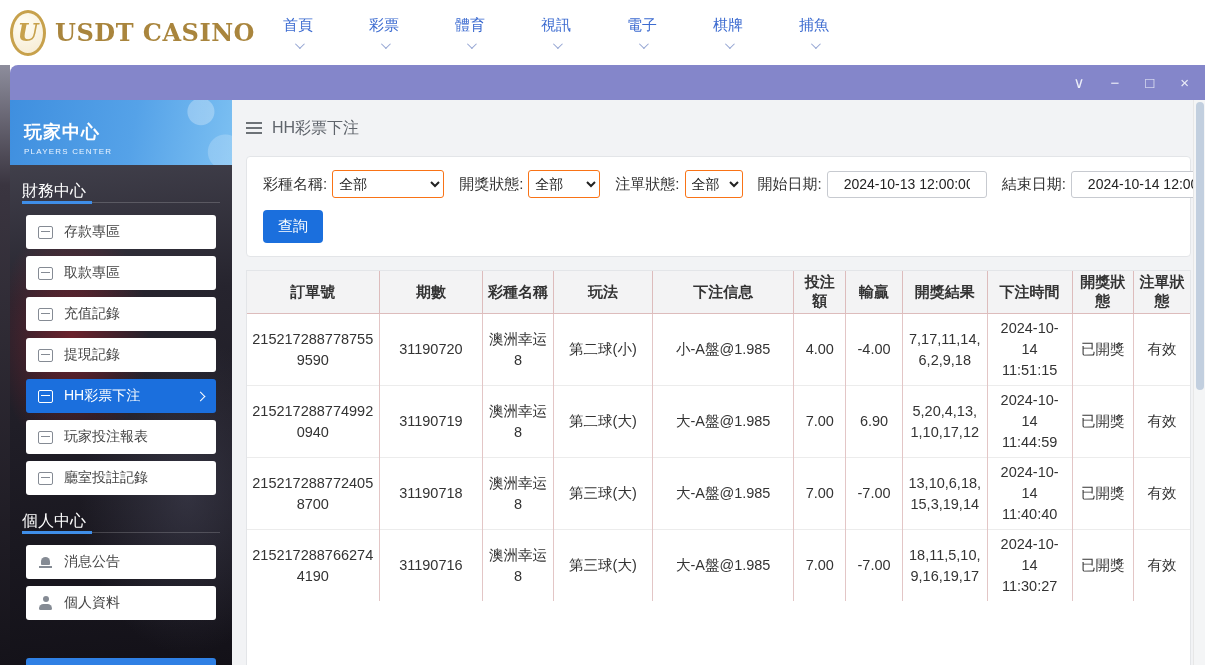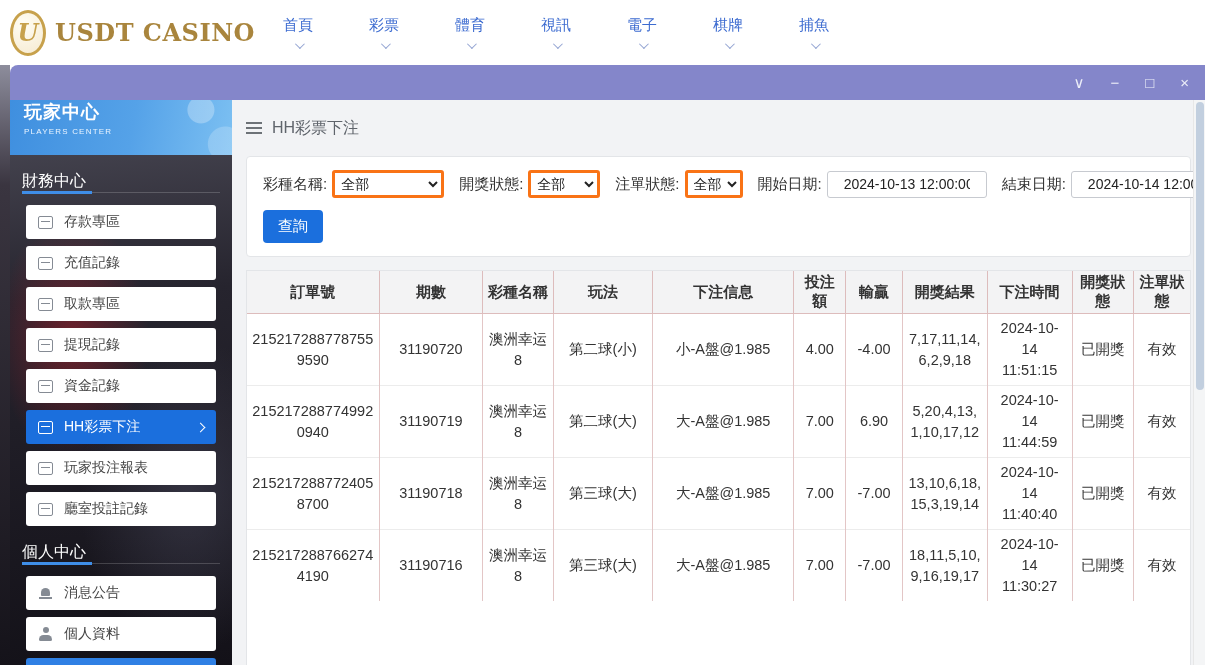--- a/index.html
+++ b/index.html
@@ -32,21 +32,21 @@
     justify-content:flex-end; padding-right:16px; }
   .win-ctrl { color:#eceef8; font-size:15px; margin-left:26px; cursor:pointer; line-height:1; }
   .window-body { height:565px; display:flex; background:#f2f3f5; position:relative; }
 
   
   .sidebar { width:222px; flex:none; position:relative; overflow:hidden;
     background:
       radial-gradient(ellipse 110px 170px at 28% 42%, rgba(178,32,44,0.50), transparent 70%),
       radial-gradient(ellipse 150px 220px at 80% 70%, rgba(70,70,88,0.55), transparent 72%),
       linear-gradient(175deg, #4d4c58 0%, #26242e 35%, #131118 100%); }
-  .sidebar-header { height:55px; padding:0 14px; position:relative; overflow:hidden;
+  .sidebar-header { height:65px; padding:20px 14px; position:relative; overflow:hidden;
     background-image:
       radial-gradient(circle at 86% 18%, rgba(255,255,255,0.28) 13px, transparent 14px),
       radial-gradient(circle at 97% 80%, rgba(255,255,255,0.20) 17px, transparent 18px),
       linear-gradient(100deg,#3f8fdf 0%, #55a2e8 55%, #7cc0f2 100%); }
   .sb-title { color:#fff; font-size:18px; font-weight:bold; letter-spacing:1px; }
   .sb-subtitle { color:#eaf4ff; font-size:8px; letter-spacing:1.2px; margin-top:3px; }
   .section-label { color:#fff; font-size:16px; margin:16px 12px 12px 12px; 
     position:relative; border-bottom:1px solid rgba(255,255,255,0.18); }
   .section-label::after { content:''; position:absolute; left:0; bottom:-2px; width:70px; height:3px; background:#3f8ee8; }
   .sidebar-item { margin:0 10px 7px 16px; width:190px; height:34px; background:#fff; border-radius:3px;
@@ -76,21 +76,21 @@
   
   .content { flex:1; padding:0 14px 0 14px; overflow:hidden; }
   .breadcrumb { height:56px; display:flex; align-items:center; gap:10px; color:#5f646b; font-size:16px; }
   .hamburger { width:16px; height:12px; border-top:2px solid #6d7277; border-bottom:2px solid #6d7277;
     position:relative; display:inline-block; }
   .hamburger::after { content:''; position:absolute; left:0; right:0; top:3px; height:2px; background:#6d7277; }
 
   .filter-card { background:#fff; border:1px solid #e3e5e8; border-radius:4px; padding:13px 16px 13px 16px; margin-bottom:13px; }
   .filter-row { display:flex; align-items:center; white-space:nowrap; }
   .fgroup { display:flex; align-items:center; gap:5px; margin-right:15px; font-size:15px; color:#333;justify-content:space-between; }
-  select { height:28px; border:3px solid #f97316; border-radius:3px; font-size:14px; color:#222;
+  select { height:28px; border:1px solid #f97316; border-radius:3px; font-size:14px; color:#222;
     background:#fff; padding:0 2px; font-family:"Liberation Sans", sans-serif; }
   .w112 { width:112px; } .w72 { width:72px; } .w58 { width:58px; }
   .date-input { height:27px; width:160px; border:1px solid #c7cad0; border-radius:3px;
     font-size:14px; color:#222; padding:0 16px; font-family:"Liberation Sans", sans-serif; }
   .btn-search { margin-top:12px; background:#1b6fdd; color:#fff; border:none; border-radius:4px;
     padding:7px 15px; font-size:15px; cursor:pointer; }
 
   .table-card { background:#fff; border:1px solid #e3e5e8; height:490px; overflow:hidden; }
   table { width:100%; border-collapse:collapse; table-layout:fixed; text-align:center; color:#333; }
   th { background:#f3f3f4; font-weight:bold; font-size:15px; height:40px;
@@ -163,34 +163,30 @@
         <div class="sb-title" data-name="player-center-title">玩家中心</div>
         <div class="sb-subtitle" data-name="player-center-subtitle">PLAYERS CENTER</div>
       </div>
       <div id="sidebar-sections">
           <div class="section-label" data-name="sidebar-section-label">財務中心</div>
           <div class="sidebar-item" data-name="sidebar-item">
             <span class="s-icon" data-name="deposit-icon"></span>
             <span data-name="sidebar-item-label">存款專區</span>
           </div>
           <div class="sidebar-item" data-name="sidebar-item">
+            <span class="s-icon" data-name="withdraw-icon"></span>
+            <span data-name="sidebar-item-label">取款專區</span>
+          </div>
+          <div class="sidebar-item" data-name="sidebar-item">
             <span class="s-icon" data-name="recharge-record-icon"></span>
             <span data-name="sidebar-item-label">充值記錄</span>
           </div>
           <div class="sidebar-item" data-name="sidebar-item">
-            <span class="s-icon" data-name="withdraw-icon"></span>
-            <span data-name="sidebar-item-label">取款專區</span>
-          </div>
-          <div class="sidebar-item" data-name="sidebar-item">
             <span class="s-icon" data-name="withdrawal-record-icon"></span>
             <span data-name="sidebar-item-label">提現記錄</span>
-          </div>
-          <div class="sidebar-item" data-name="sidebar-item">
-            <span class="s-icon" data-name="funds-record-icon"></span>
-            <span data-name="sidebar-item-label">資金記錄</span>
           </div>
           <div class="sidebar-item active" data-name="sidebar-item">
             <span class="s-icon" data-name="lottery-bet-icon"></span>
             <span data-name="sidebar-item-label">HH彩票下注</span>
             <span class="item-arrow" data-name="chevron-right-icon"></span>
           </div>
           <div class="sidebar-item" data-name="sidebar-item">
             <span class="s-icon" data-name="bet-report-icon"></span>
             <span data-name="sidebar-item-label">玩家投注報表</span>
           </div>

